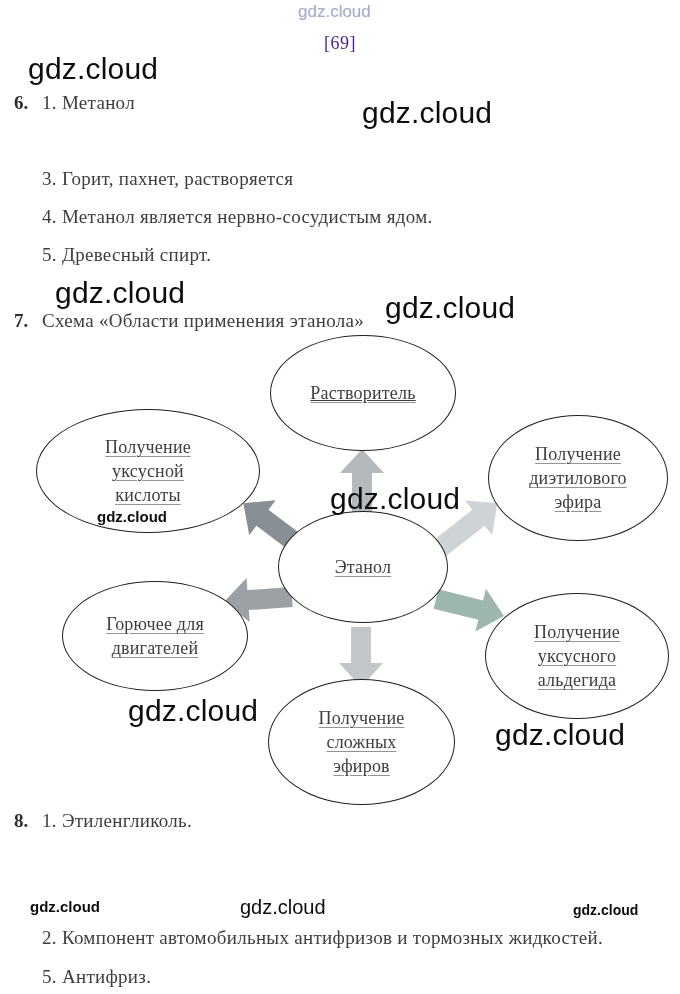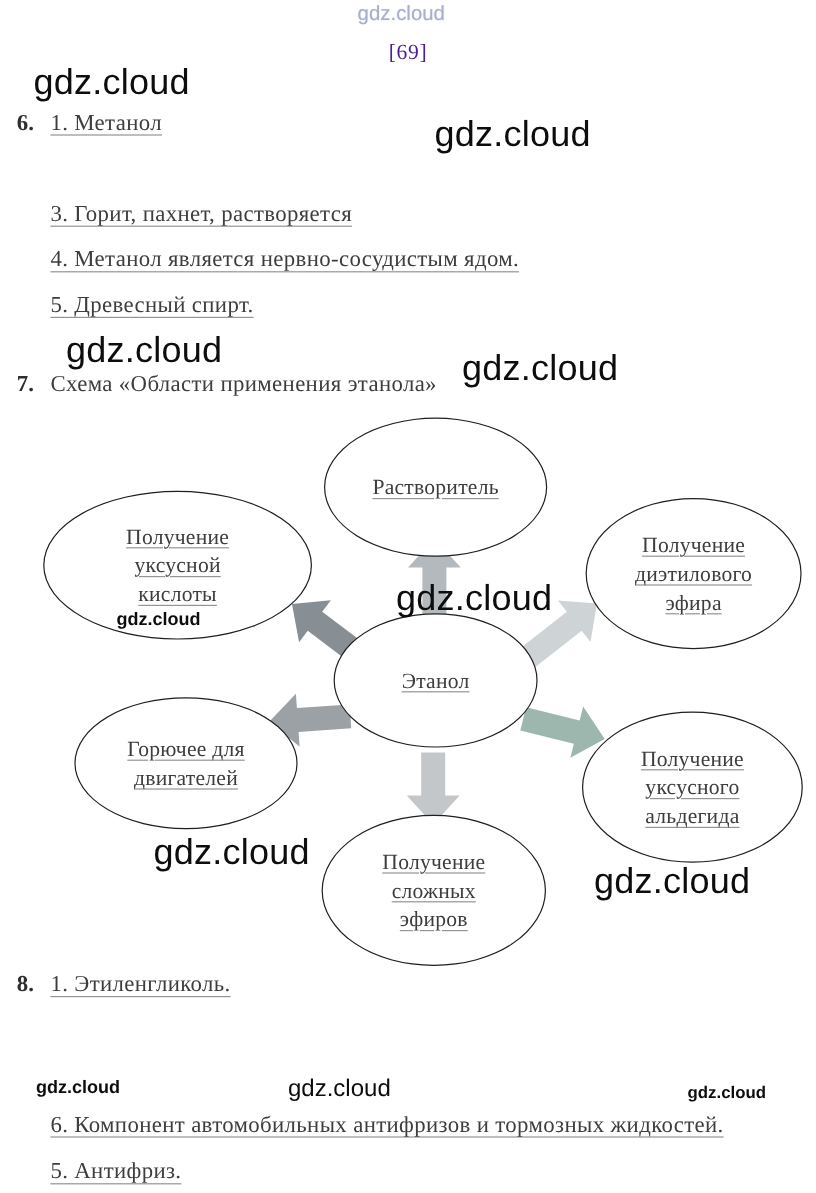--- a/index.html
+++ b/index.html
@@ -7,21 +7,21 @@
   .page {
     position:relative; width:680px; height:994px; background:#fff; overflow:hidden;
     font-family:"Liberation Serif", serif; color:#3d3d3d;border-radius:13px;
   }
   .abs { position:absolute; }
   .page-number { top:33px; left:0; width:100%; text-align:center; font-size:18px; color:#4c1d95; letter-spacing:0.5px; z-index:3; }
   .task-number { font-weight:bold; font-size:19px; color:#2e2e2e; z-index:3; }
   .task-title { font-size:19px; letter-spacing:0.3px; z-index:3; }
   .list-item {
     font-size:19px; letter-spacing:0.3px; z-index:3;
-    text-decoration:underline; text-decoration-color:#949494;
+    text-decoration-color:#949494;
     text-underline-offset:4px; text-decoration-thickness:1px;
   }
   .watermark {
     font-family:"Liberation Sans", sans-serif; color:#0d0d0d; z-index:10; white-space:nowrap;
   }
   .wm-xl { font-size:30px; font-weight:500; letter-spacing:0.2px; }
   .wm-md { font-size:20px; font-weight:500; }
   .wm-sm { font-size:15px; font-weight:bold; }
   .wm-sm2 { font-size:14px; font-weight:600; }
   .wm-top { font-size:17px; font-weight:500; color:#a9aecd; text-shadow:0 0 1px #c9cde4; }
@@ -62,21 +62,21 @@
   <div class="abs diagram">
     <svg class="arrows" width="680" height="470" viewBox="0 0 680 470">
       <polygon fill="#b4b9bd" transform="translate(362,190) rotate(-90)" points="0,-10 52,-10 52,-22 76,0 52,22 52,10 0,10"></polygon>
       <polygon fill="#878f94" transform="translate(304,214) rotate(-143)" points="0,-10 52,-10 52,-22 76,0 52,22 52,10 0,10"></polygon>
       <polygon fill="#ced3d6" transform="translate(436,216) rotate(-38)" points="0,-10 54,-10 54,-22 78,0 54,22 54,10 0,10"></polygon>
       <polygon fill="#9ba1a5" transform="translate(292,262) rotate(176)" points="0,-10 44,-10 44,-22 68,0 44,22 44,10 0,10"></polygon>
       <polygon fill="#9db7ae" transform="translate(436,264) rotate(14)" points="0,-10 46,-10 46,-22 70,0 46,22 46,10 0,10"></polygon>
       <polygon fill="#c3c7ca" transform="translate(361,292) rotate(90)" points="0,-10 36,-10 36,-22 60,0 36,22 36,10 0,10"></polygon>
     </svg>
 
-    <div class="node" style="left:270px; top:13px;   width:186px; height:116px;">
+    <div class="node" style="left:270px; top:0px;   width:186px; height:116px;text-decoration:underline;">
       <div class="node-label">Растворитель</div>
     </div>
     <div class="node" style="left:36px;  top:74px;  width:224px; height:124px;">
       <div class="node-label">Получение
 уксусной
 кислоты</div>
     </div>
     <div class="node" style="left:488px; top:80px;  width:180px; height:126px;">
       <div class="node-label">Получение
 диэтилового
@@ -101,20 +101,20 @@
     </div>
   </div>
 
   <div class="abs watermark wm-xl" style="top:482px; left:330px;">gdz.cloud</div>
   <div class="abs watermark wm-sm" style="top:508px; left:97px;">gdz.cloud</div>
   <div class="abs watermark wm-xl" style="top:694px; left:128px;">gdz.cloud</div>
   <div class="abs watermark wm-xl" style="top:718px; left:495px;">gdz.cloud</div>
 
   <div class="abs task-number" style="top:810px; left:14px;">8.</div>
   <div class="abs list-item" style="top:810px; left:42px;">1. Этиленгликоль.</div>
-  <div class="abs list-item" style="top:927px; left:42px;">6. Компонент автомобильных антифризов и тормозных жидкостей.</div>
+  <div class="abs list-item" style="top:927px; left:42px;">2. Компонент автомобильных антифризов и тормозных жидкостей.</div>
   <div class="abs list-item" style="top:966px; left:42px;">5. Антифриз.</div>
 
   <div class="abs watermark wm-sm" style="top:898px; left:30px;">gdz.cloud</div>
   <div class="abs watermark wm-md" style="top:896px; left:240px;">gdz.cloud</div>
   <div class="abs watermark wm-sm2" style="top:902px; left:573px;">gdz.cloud</div>
 
 </div>
 
 </body></html>

